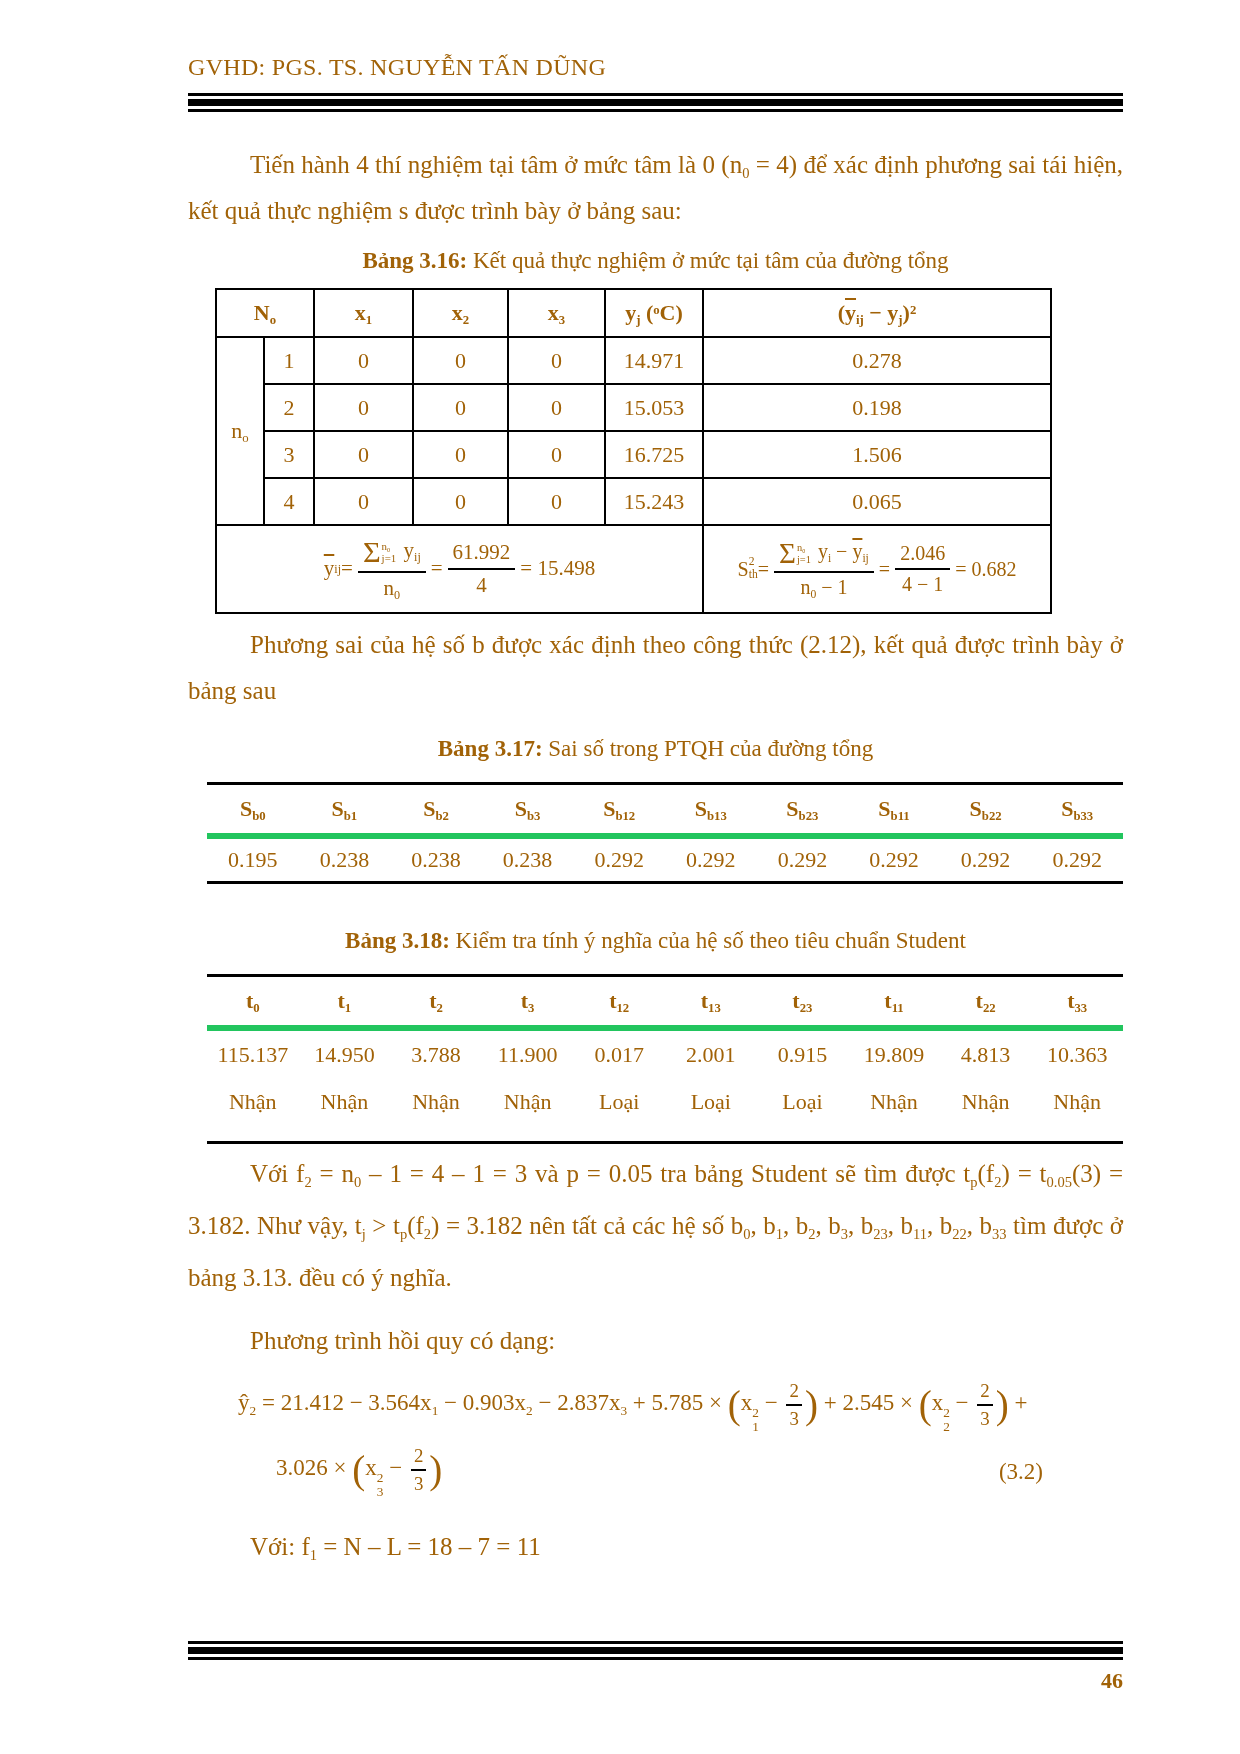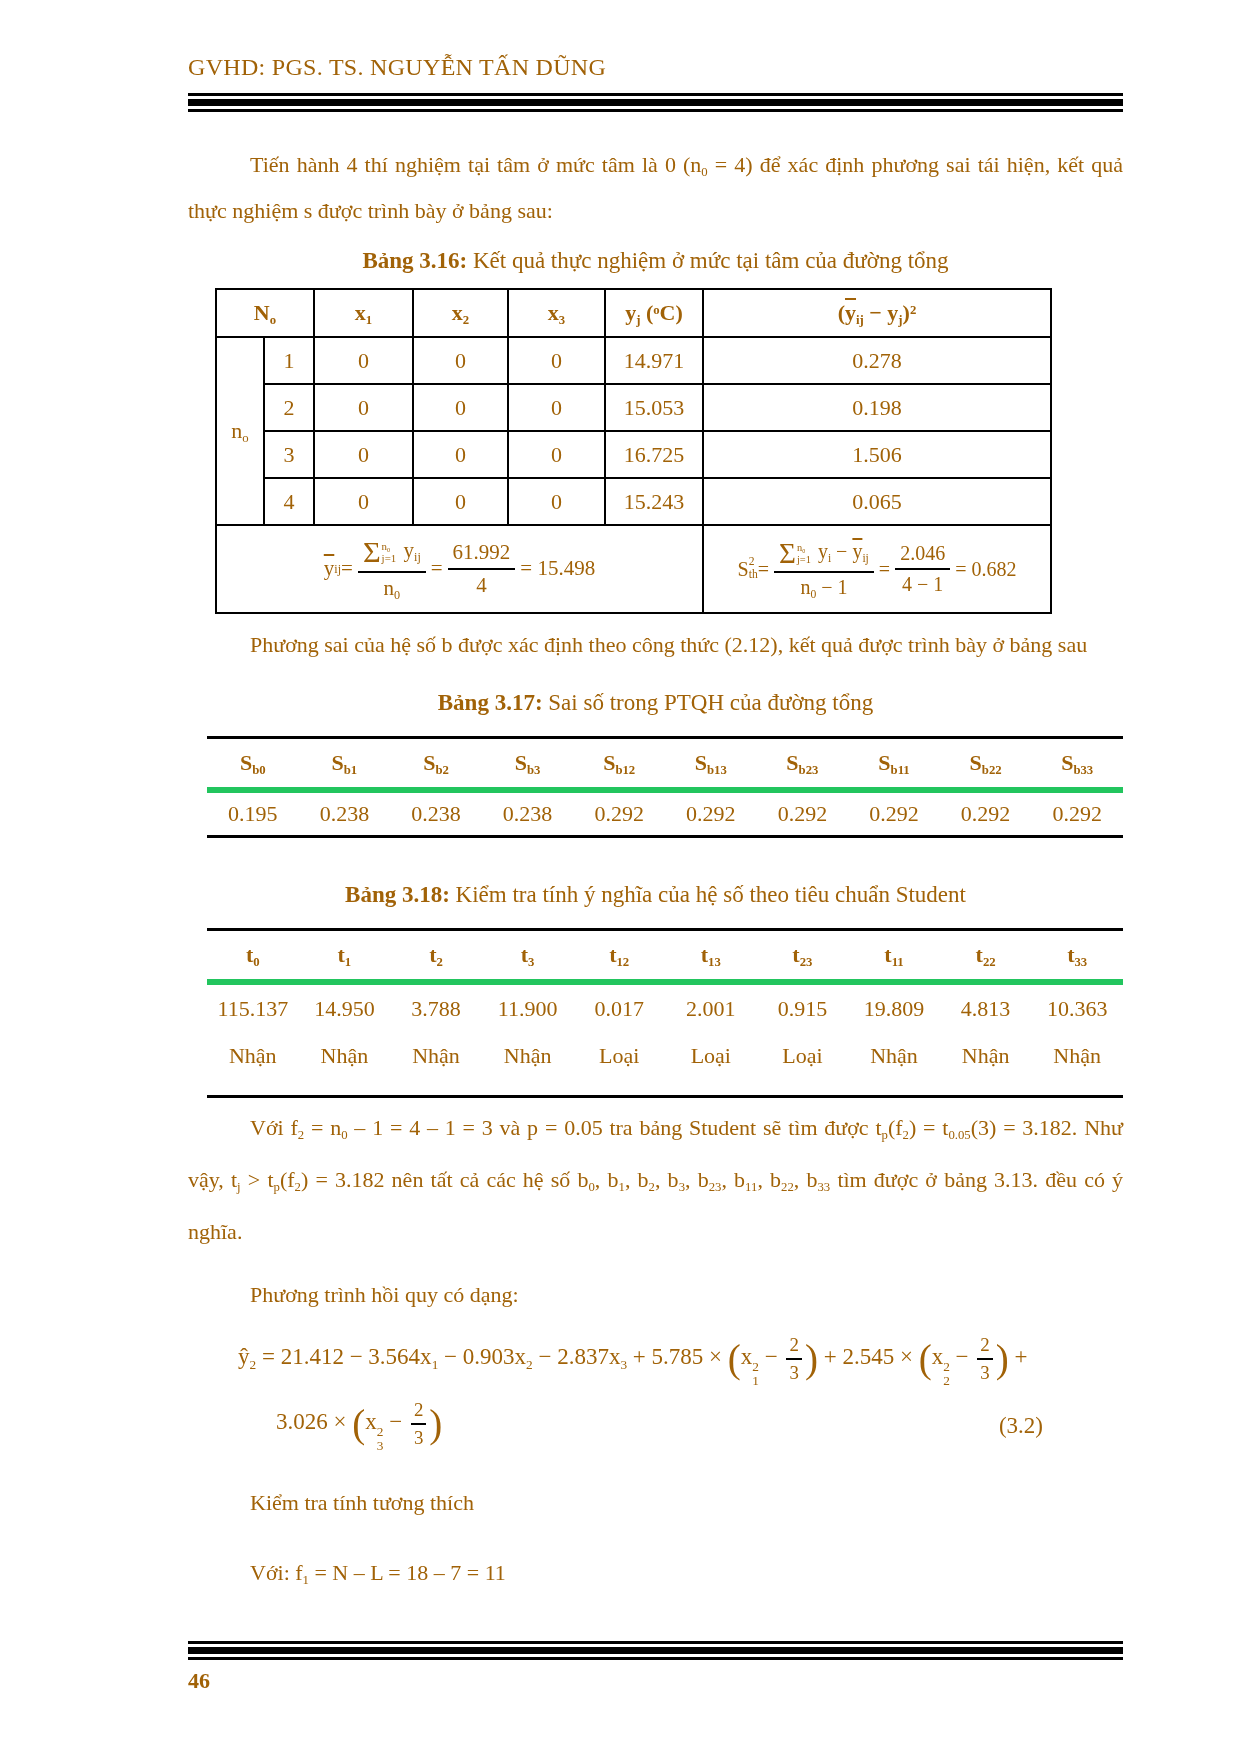--- a/index.html
+++ b/index.html
@@ -9,21 +9,21 @@
 
   .pheader{padding-top:54px;font-size:24px;letter-spacing:0.3px;}
 
   .rule3{margin-top:12px;}
   .rl{background:#000;}
   .rl.a{height:3px;}
   .rl.b{height:7px;margin-top:3px;}
   .rl.c{height:3px;margin-top:3px;}
 
   p{margin:0;}
-  .para{font-size:22px;line-height:46px;text-align:justify;}
+  .para{font-size:25px;line-height:46px;text-align:justify;}
   .indent{text-indent:62px;}
   .intro{margin-top:30px;}
   .after{margin-top:8px;}
   .student{margin-top:4px;line-height:52px;}
   .regintro{margin-top:14px;}
   .ml{margin-left:62px;text-align:left;}
   .compat{margin-top:26px;}
   .f1line{margin-top:24px;}
 
   .caption{font-size:23px;text-align:center;}
@@ -68,21 +68,21 @@
   .eq{margin-top:16px;font-size:23px;}
   .eq .frac{font-size:0.82em;margin:0 3px;}
   .eq .fnum{padding:0 3px 2px;}
   .eq .fden{padding:2px 3px 0;}
   .eqline1{margin-left:50px;white-space:nowrap;}
   .eqrow2{display:flex;justify-content:space-between;align-items:center;margin-top:10px;margin-left:88px;gap:47px;}
   .eqnum{margin-right:80px;}
 
   .footer{position:absolute;left:188px;top:1641px;width:935px;}
   .footer .rule3{margin-top:0;}
-  .pageno{margin-top:8px;text-align:left;font-size:22px;font-weight:bold;}
+  .pageno{margin-top:8px;text-align:right;font-size:22px;font-weight:bold;}
 </style>
 </head>
 <body>
 
 <div class="page">
   <div class="content">
 
     <div class="pheader">GVHD: PGS. TS. NGUYỄN TẤN DŨNG</div>
     <div class="rule3">
       <div class="rl a"></div>
@@ -277,21 +277,20 @@
               <span>2</span>
               <span>3</span>
             </span> − <span class="frac">
               <span class="fnum">2</span>
               <span class="fden">3</span>
             </span><span class="bigp">)</span></div>
         <div class="eqnum">(3.2)</div>
       </div>
     </div>
 
-    <p class="para ml compat">Kiểm tra tính tương thích</p>
     <p class="para ml f1line">Với: f<sub>1</sub> = N – L = 18 – 7 = 11</p>
   </div>
 
   <div class="footer">
     <div class="rule3">
       <div class="rl a"></div>
       <div class="rl b"></div>
       <div class="rl c"></div>
     </div>
     <div class="pageno">46</div>

